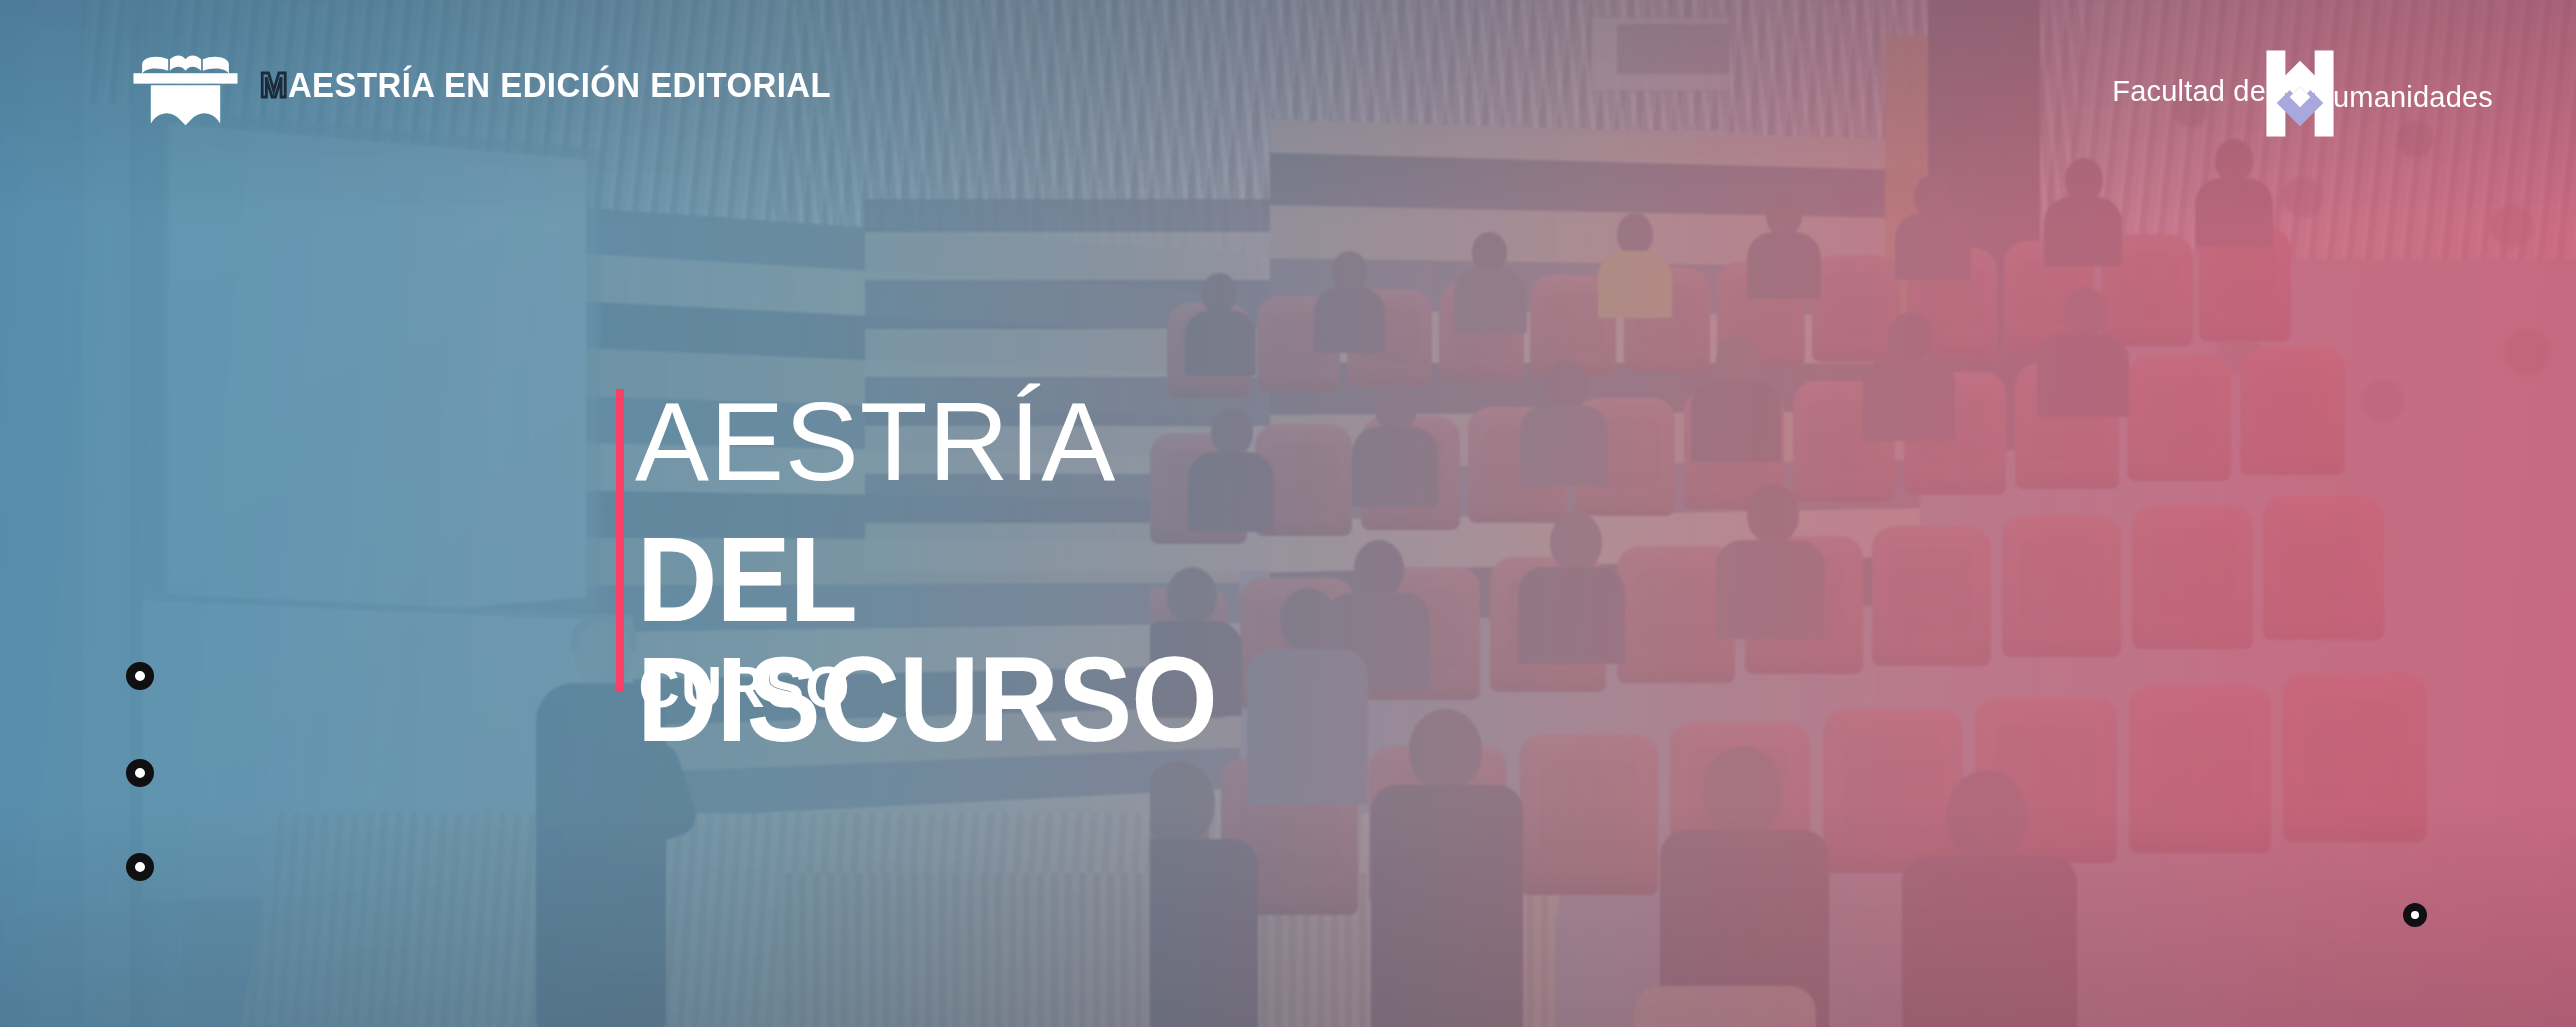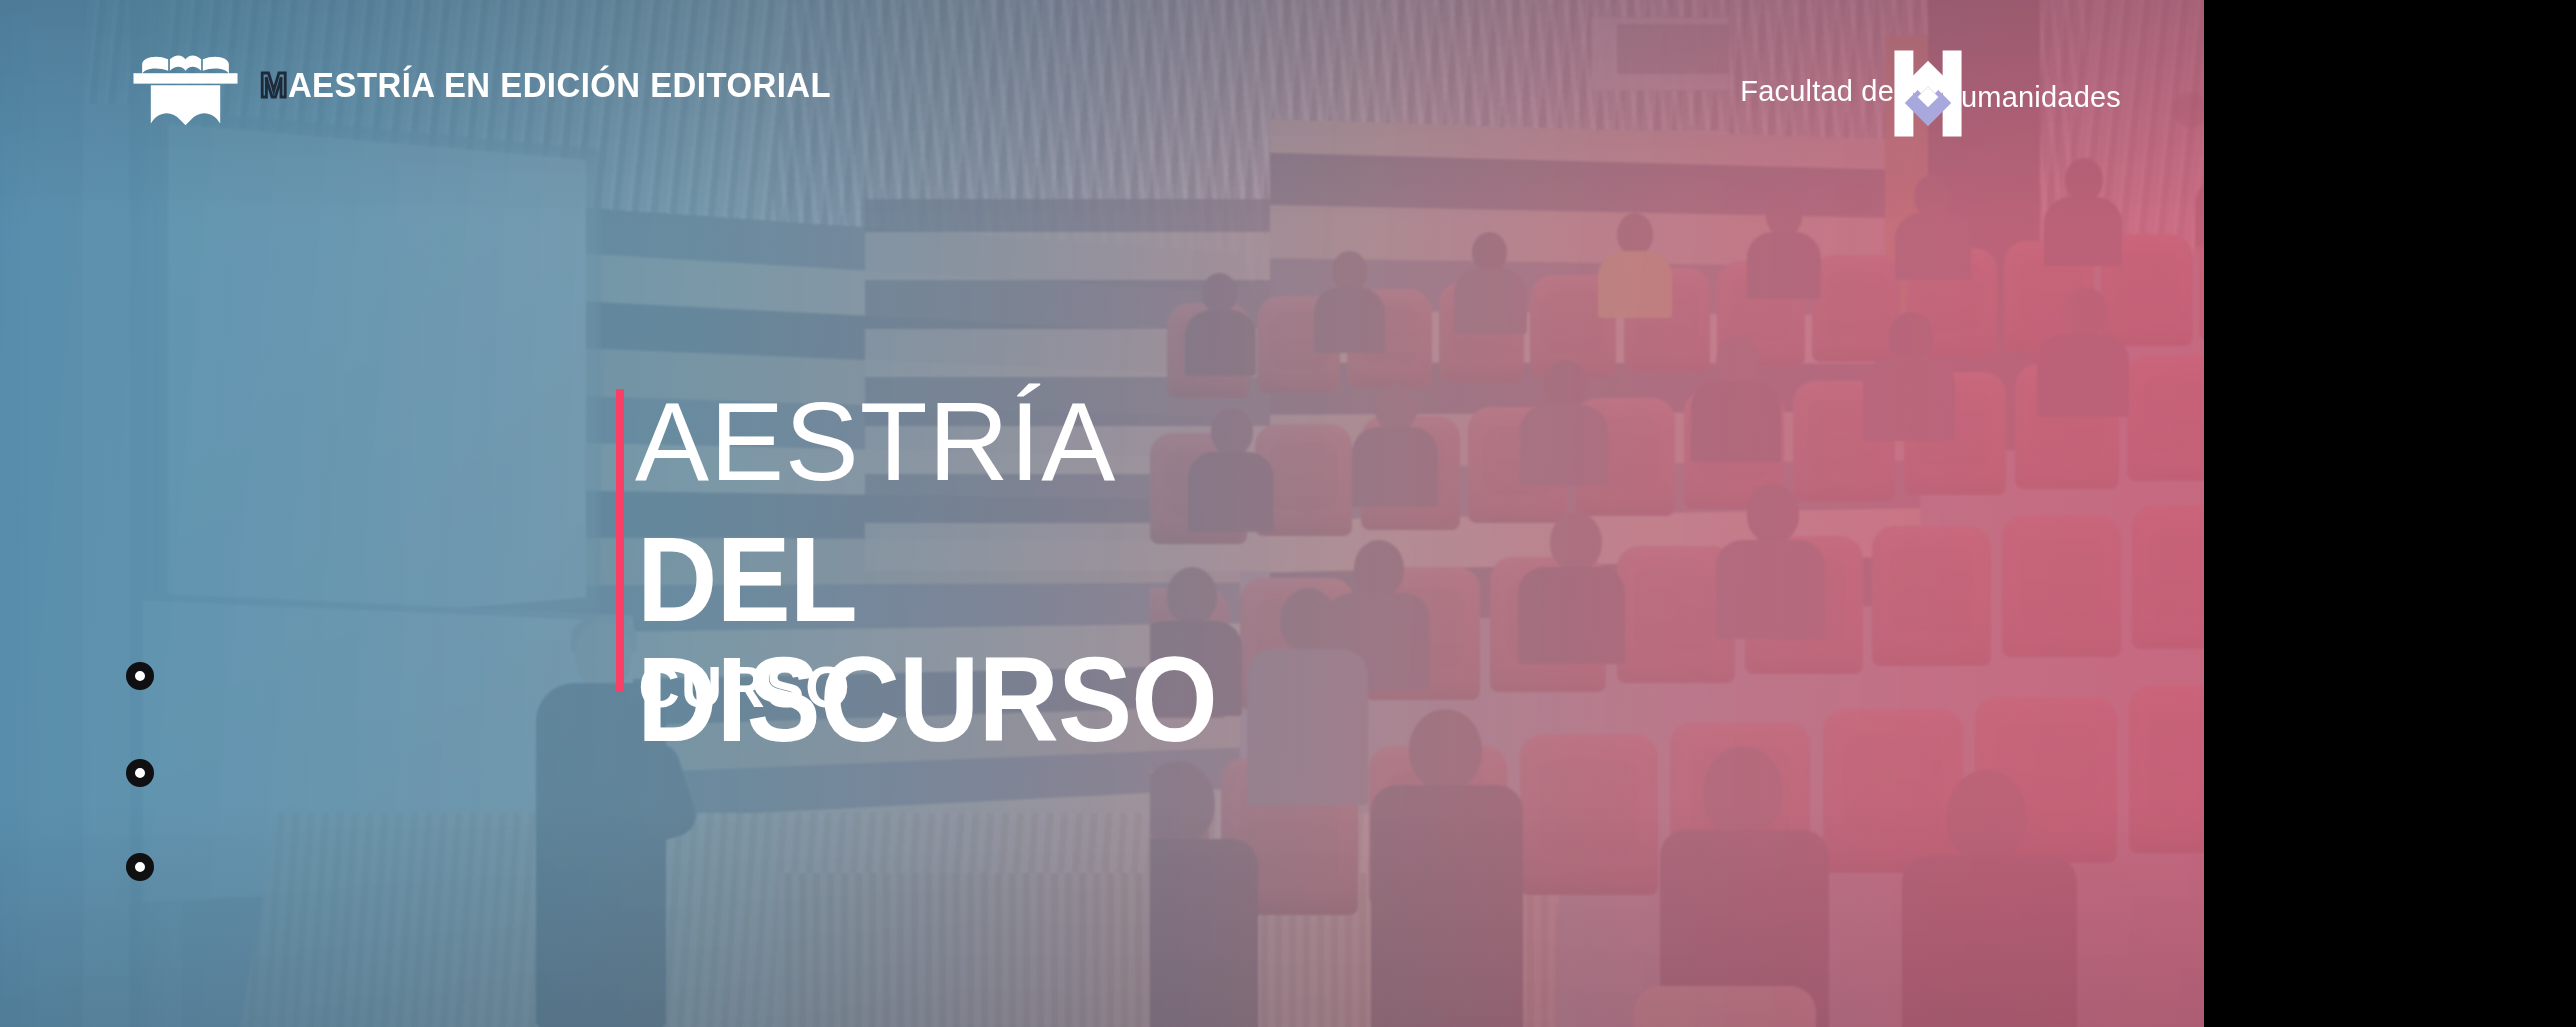--- a/index.html
+++ b/index.html
@@ -1,21 +1,21 @@
 <!DOCTYPE html>
 <html style="font-size:14px"><head>
 <meta charset="utf-8">
 <style>
   * { margin:0; padding:0; box-sizing:border-box; }
   html,body { width:2576px; height:1027px; overflow:hidden; background:#000; }
   body { font-family:"Liberation Sans", sans-serif; }
 
   #banner{
     position:relative;
-    width:2204px; height:1027px;
+    width:2576px; height:1027px;
     overflow:hidden;
     isolation:isolate;
   }
 
   
   .photo{ position:absolute; inset:0; overflow:hidden; background:#8d9aa4; }
 
   
   .ceiling{
     position:absolute; left:0; top:0; width:100%; height:259px;

